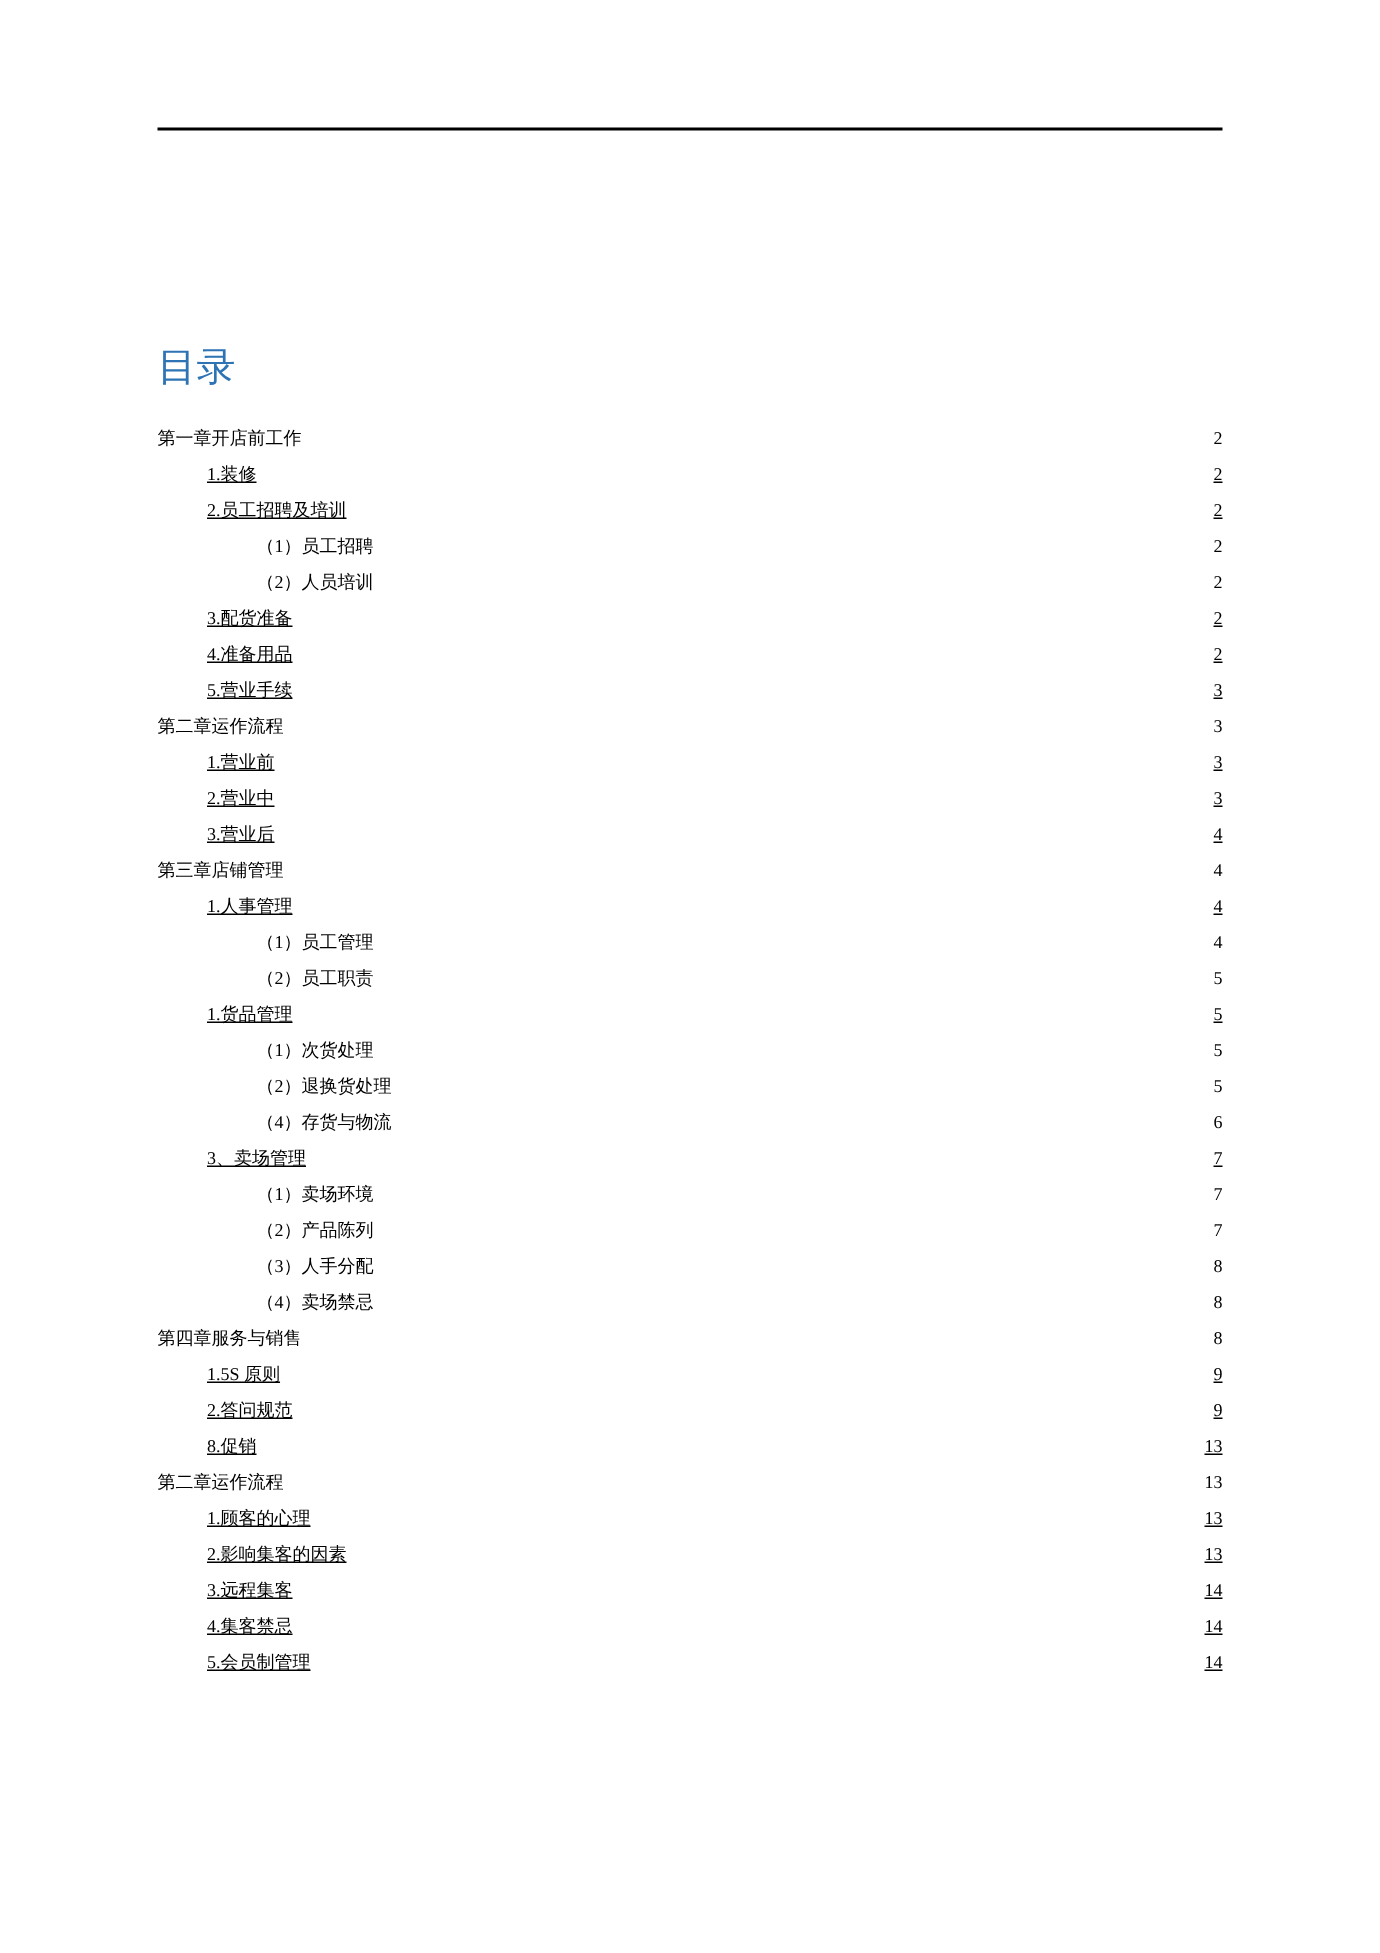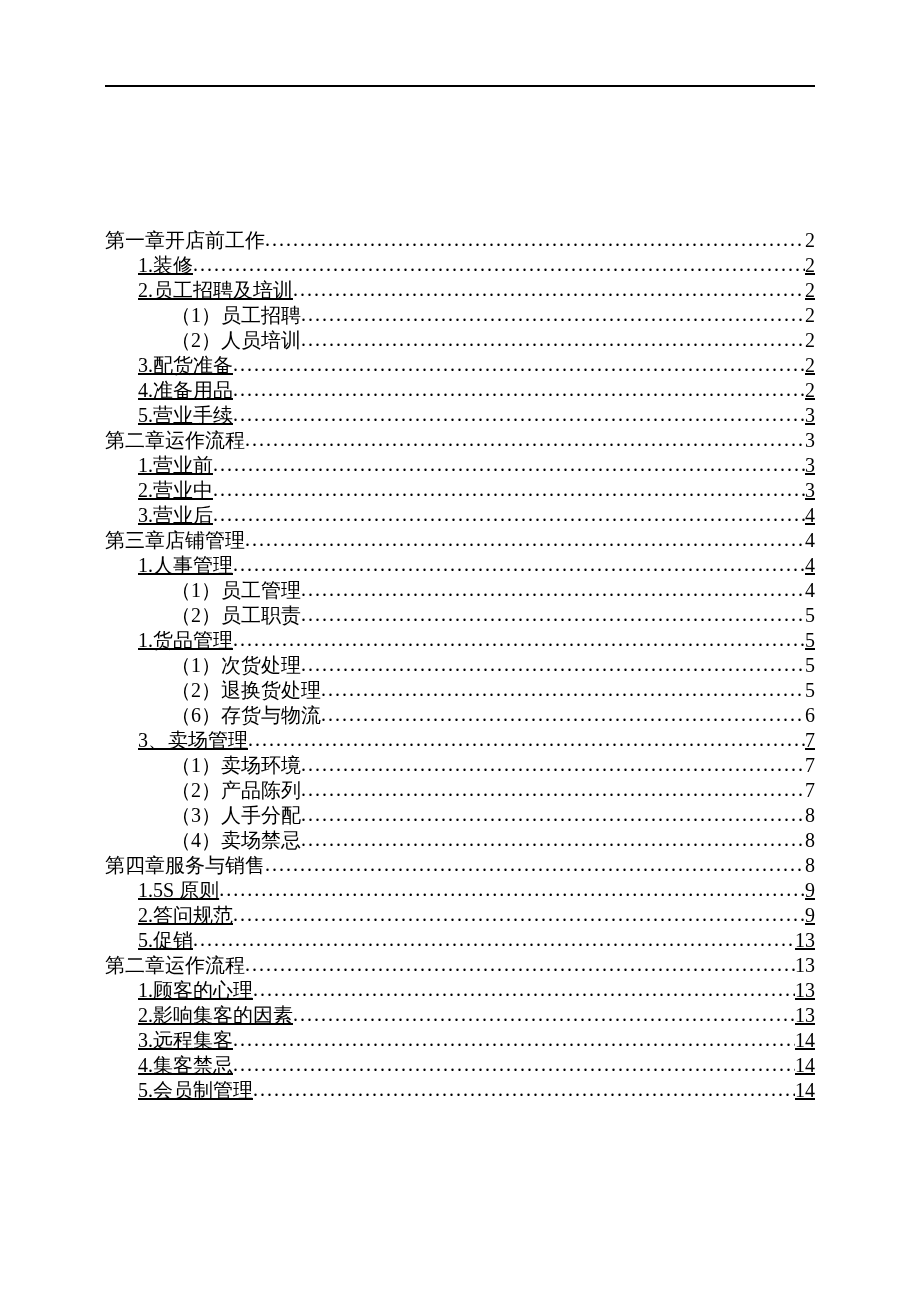--- a/index.html
+++ b/index.html
@@ -21,21 +21,21 @@
     .toc-title {
       color: #2e74b5;
       font-size: 26px;
       font-family: "SimHei", "黑体", sans-serif;
       font-weight: normal;
       margin-bottom: 18px;
     }
     .toc-entry {
       display: flex;
       align-items: baseline;
-      font-size: 20px;
+      font-size: 12px;
       line-height: 24px;
       color: #000;
       white-space: nowrap;
     }
     .toc-text { flex: 0 0 auto; }
     .toc-dots {
       flex: 1 1 auto;
       overflow: hidden;
       position: relative;
       height: 1em;
@@ -52,20 +52,21 @@
     .toc-page { flex: 0 0 auto; }
     .indent-0 { padding-left: 0; }
     .indent-1 { padding-left: 33px; text-decoration: underline; }
     .indent-2 { padding-left: 66px; justify-content: center; }
   </style>
 </head>
 <body>
 
 <div class="page">
   <div class="top-rule"></div>
+  <h2 class="toc-title">目录</h2>
   <div id="toc-body">
       <div class="toc-entry indent-0">
         <span class="toc-text">第一章开店前工作</span>
         <span class="toc-dots"></span>
         <span class="toc-page">2</span>
       </div>
       <div class="toc-entry indent-1">
         <span class="toc-text">1.装修</span>
         <span class="toc-dots"></span>
         <span class="toc-page">2</span>
@@ -149,21 +150,21 @@
         <span class="toc-text">（1）次货处理</span>
         <span class="toc-dots"></span>
         <span class="toc-page">5</span>
       </div>
       <div class="toc-entry indent-2">
         <span class="toc-text">（2）退换货处理</span>
         <span class="toc-dots"></span>
         <span class="toc-page">5</span>
       </div>
       <div class="toc-entry indent-2">
-        <span class="toc-text">（6）存货与物流</span>
+        <span class="toc-text">（4）存货与物流</span>
         <span class="toc-dots"></span>
         <span class="toc-page">6</span>
       </div>
       <div class="toc-entry indent-1">
         <span class="toc-text">3、卖场管理</span>
         <span class="toc-dots"></span>
         <span class="toc-page">7</span>
       </div>
       <div class="toc-entry indent-2">
         <span class="toc-text">（1）卖场环境</span>
@@ -194,21 +195,21 @@
         <span class="toc-text">1.5S 原则</span>
         <span class="toc-dots"></span>
         <span class="toc-page">9</span>
       </div>
       <div class="toc-entry indent-1">
         <span class="toc-text">2.答问规范</span>
         <span class="toc-dots"></span>
         <span class="toc-page">9</span>
       </div>
       <div class="toc-entry indent-1">
-        <span class="toc-text">5.促销</span>
+        <span class="toc-text">8.促销</span>
         <span class="toc-dots"></span>
         <span class="toc-page">13</span>
       </div>
       <div class="toc-entry indent-0">
         <span class="toc-text">第二章运作流程</span>
         <span class="toc-dots"></span>
         <span class="toc-page">13</span>
       </div>
       <div class="toc-entry indent-1">
         <span class="toc-text">1.顾客的心理</span>

